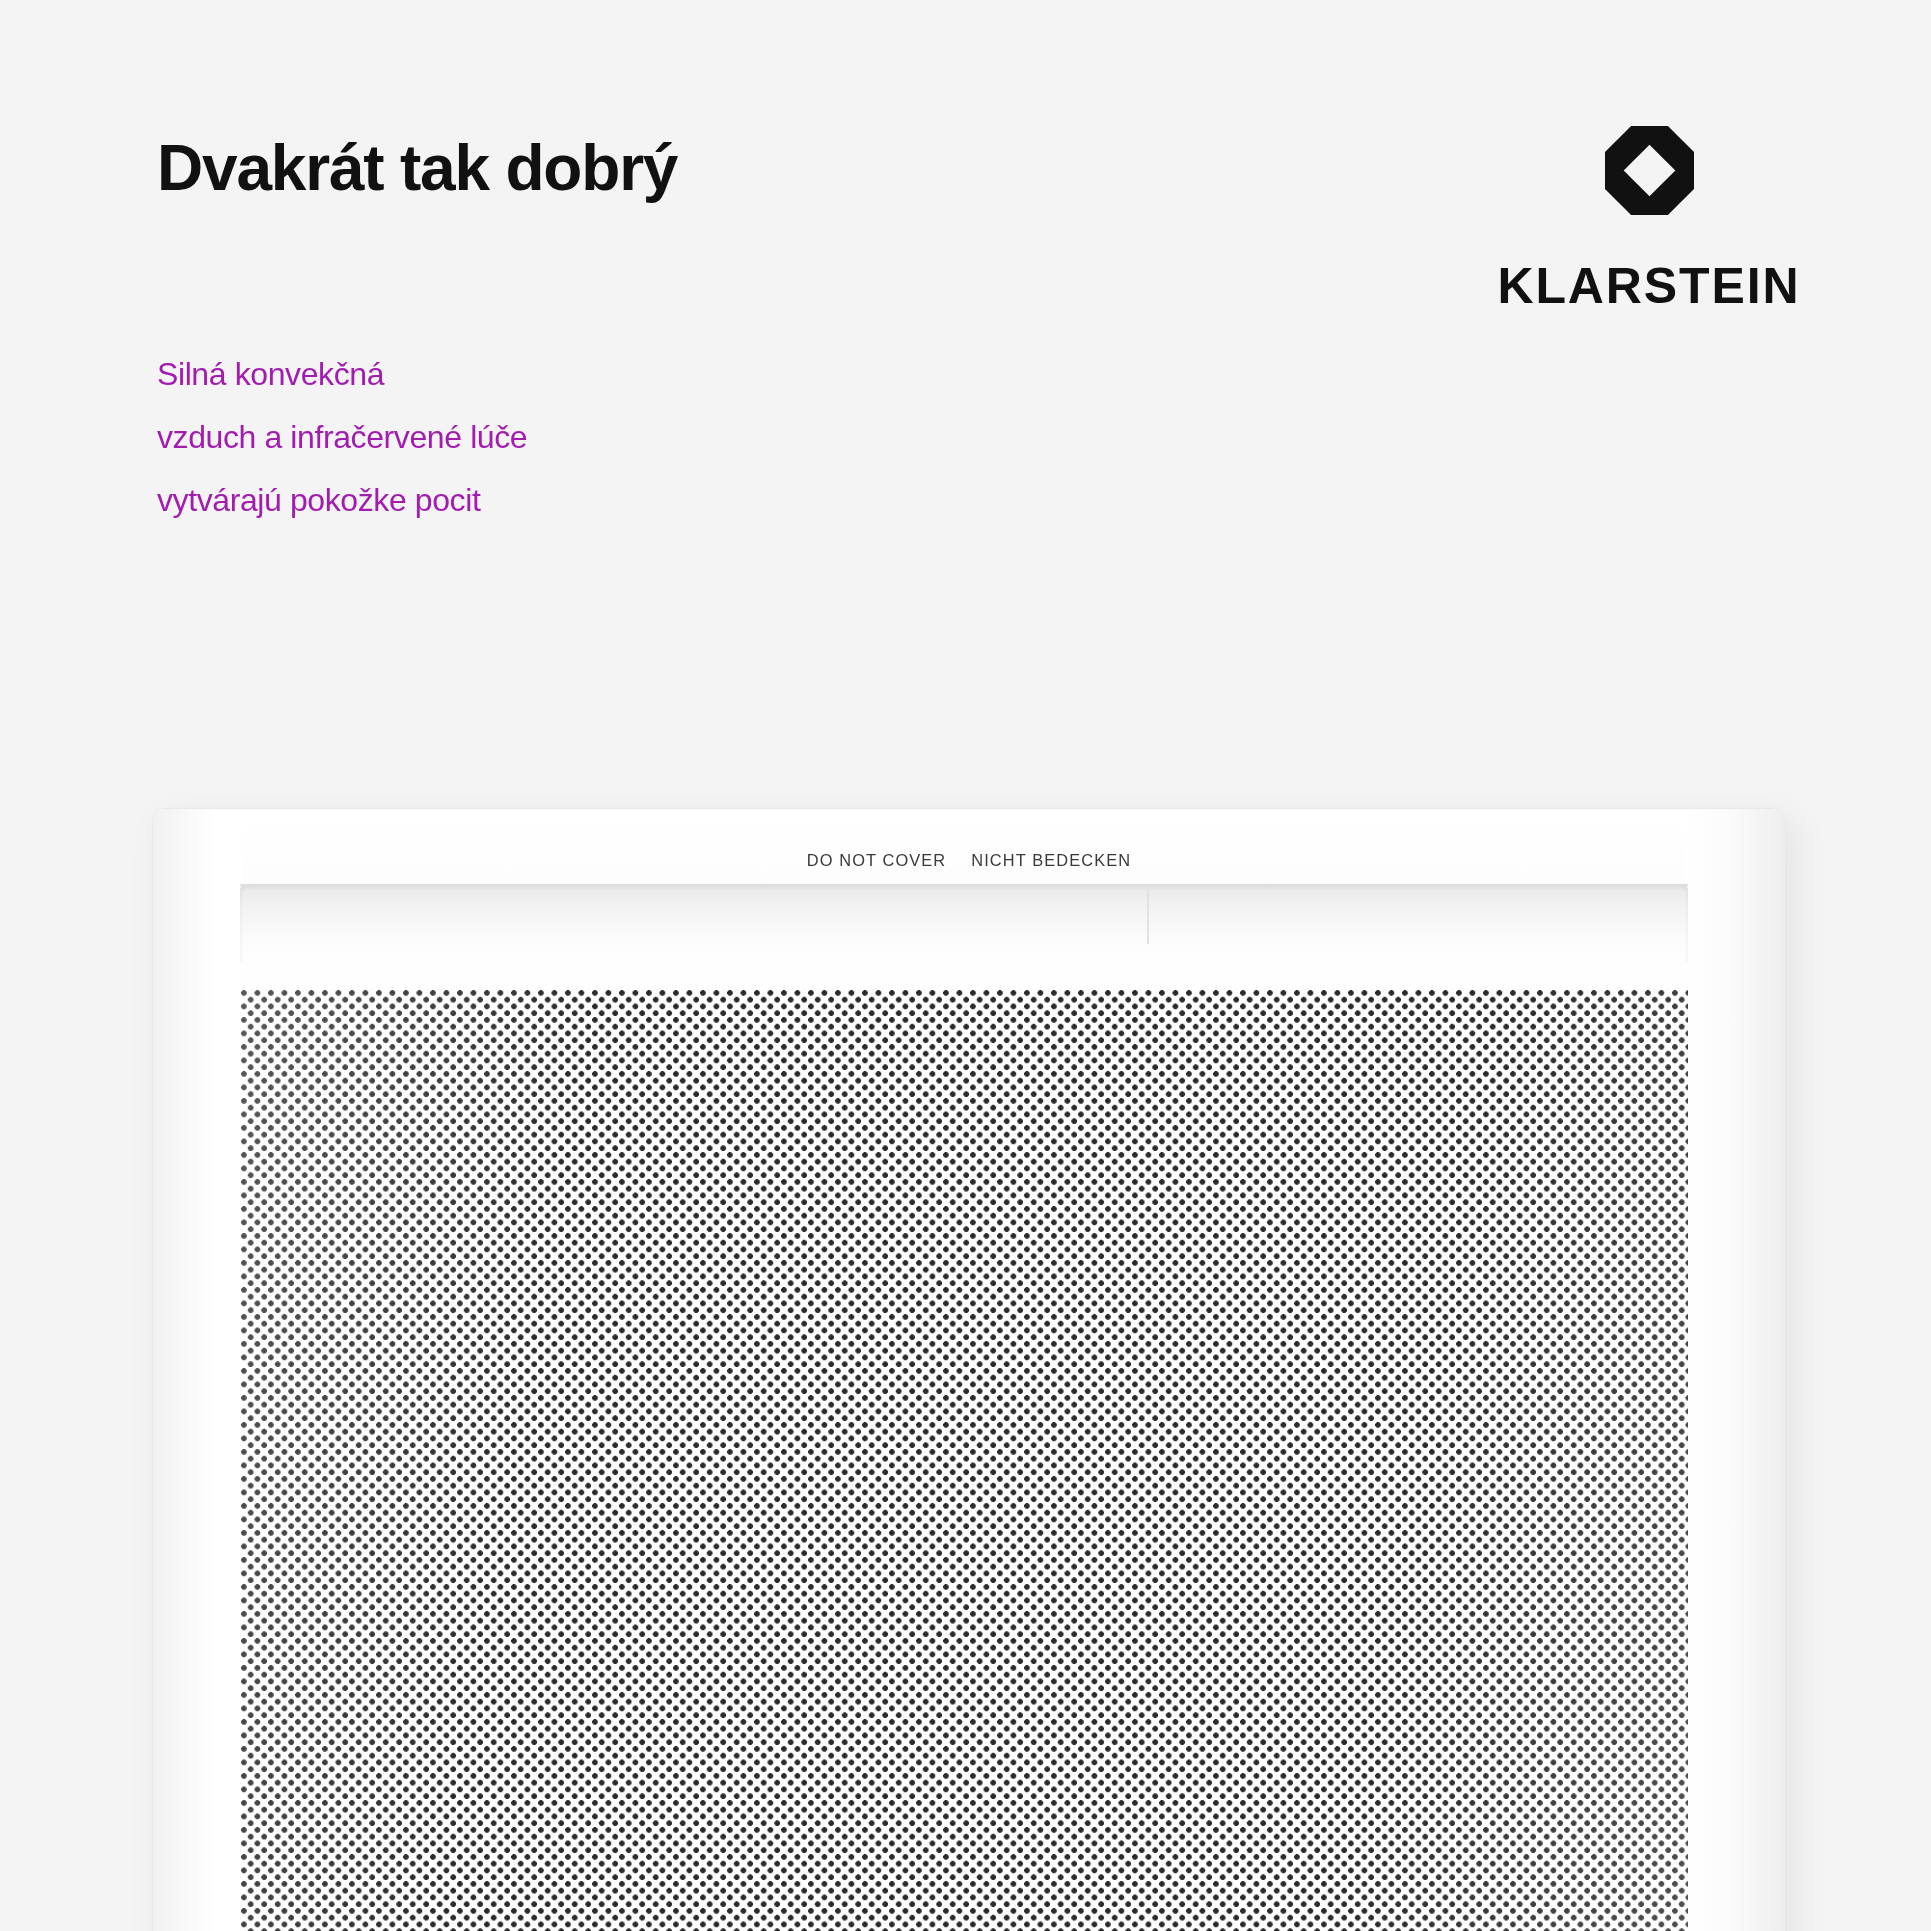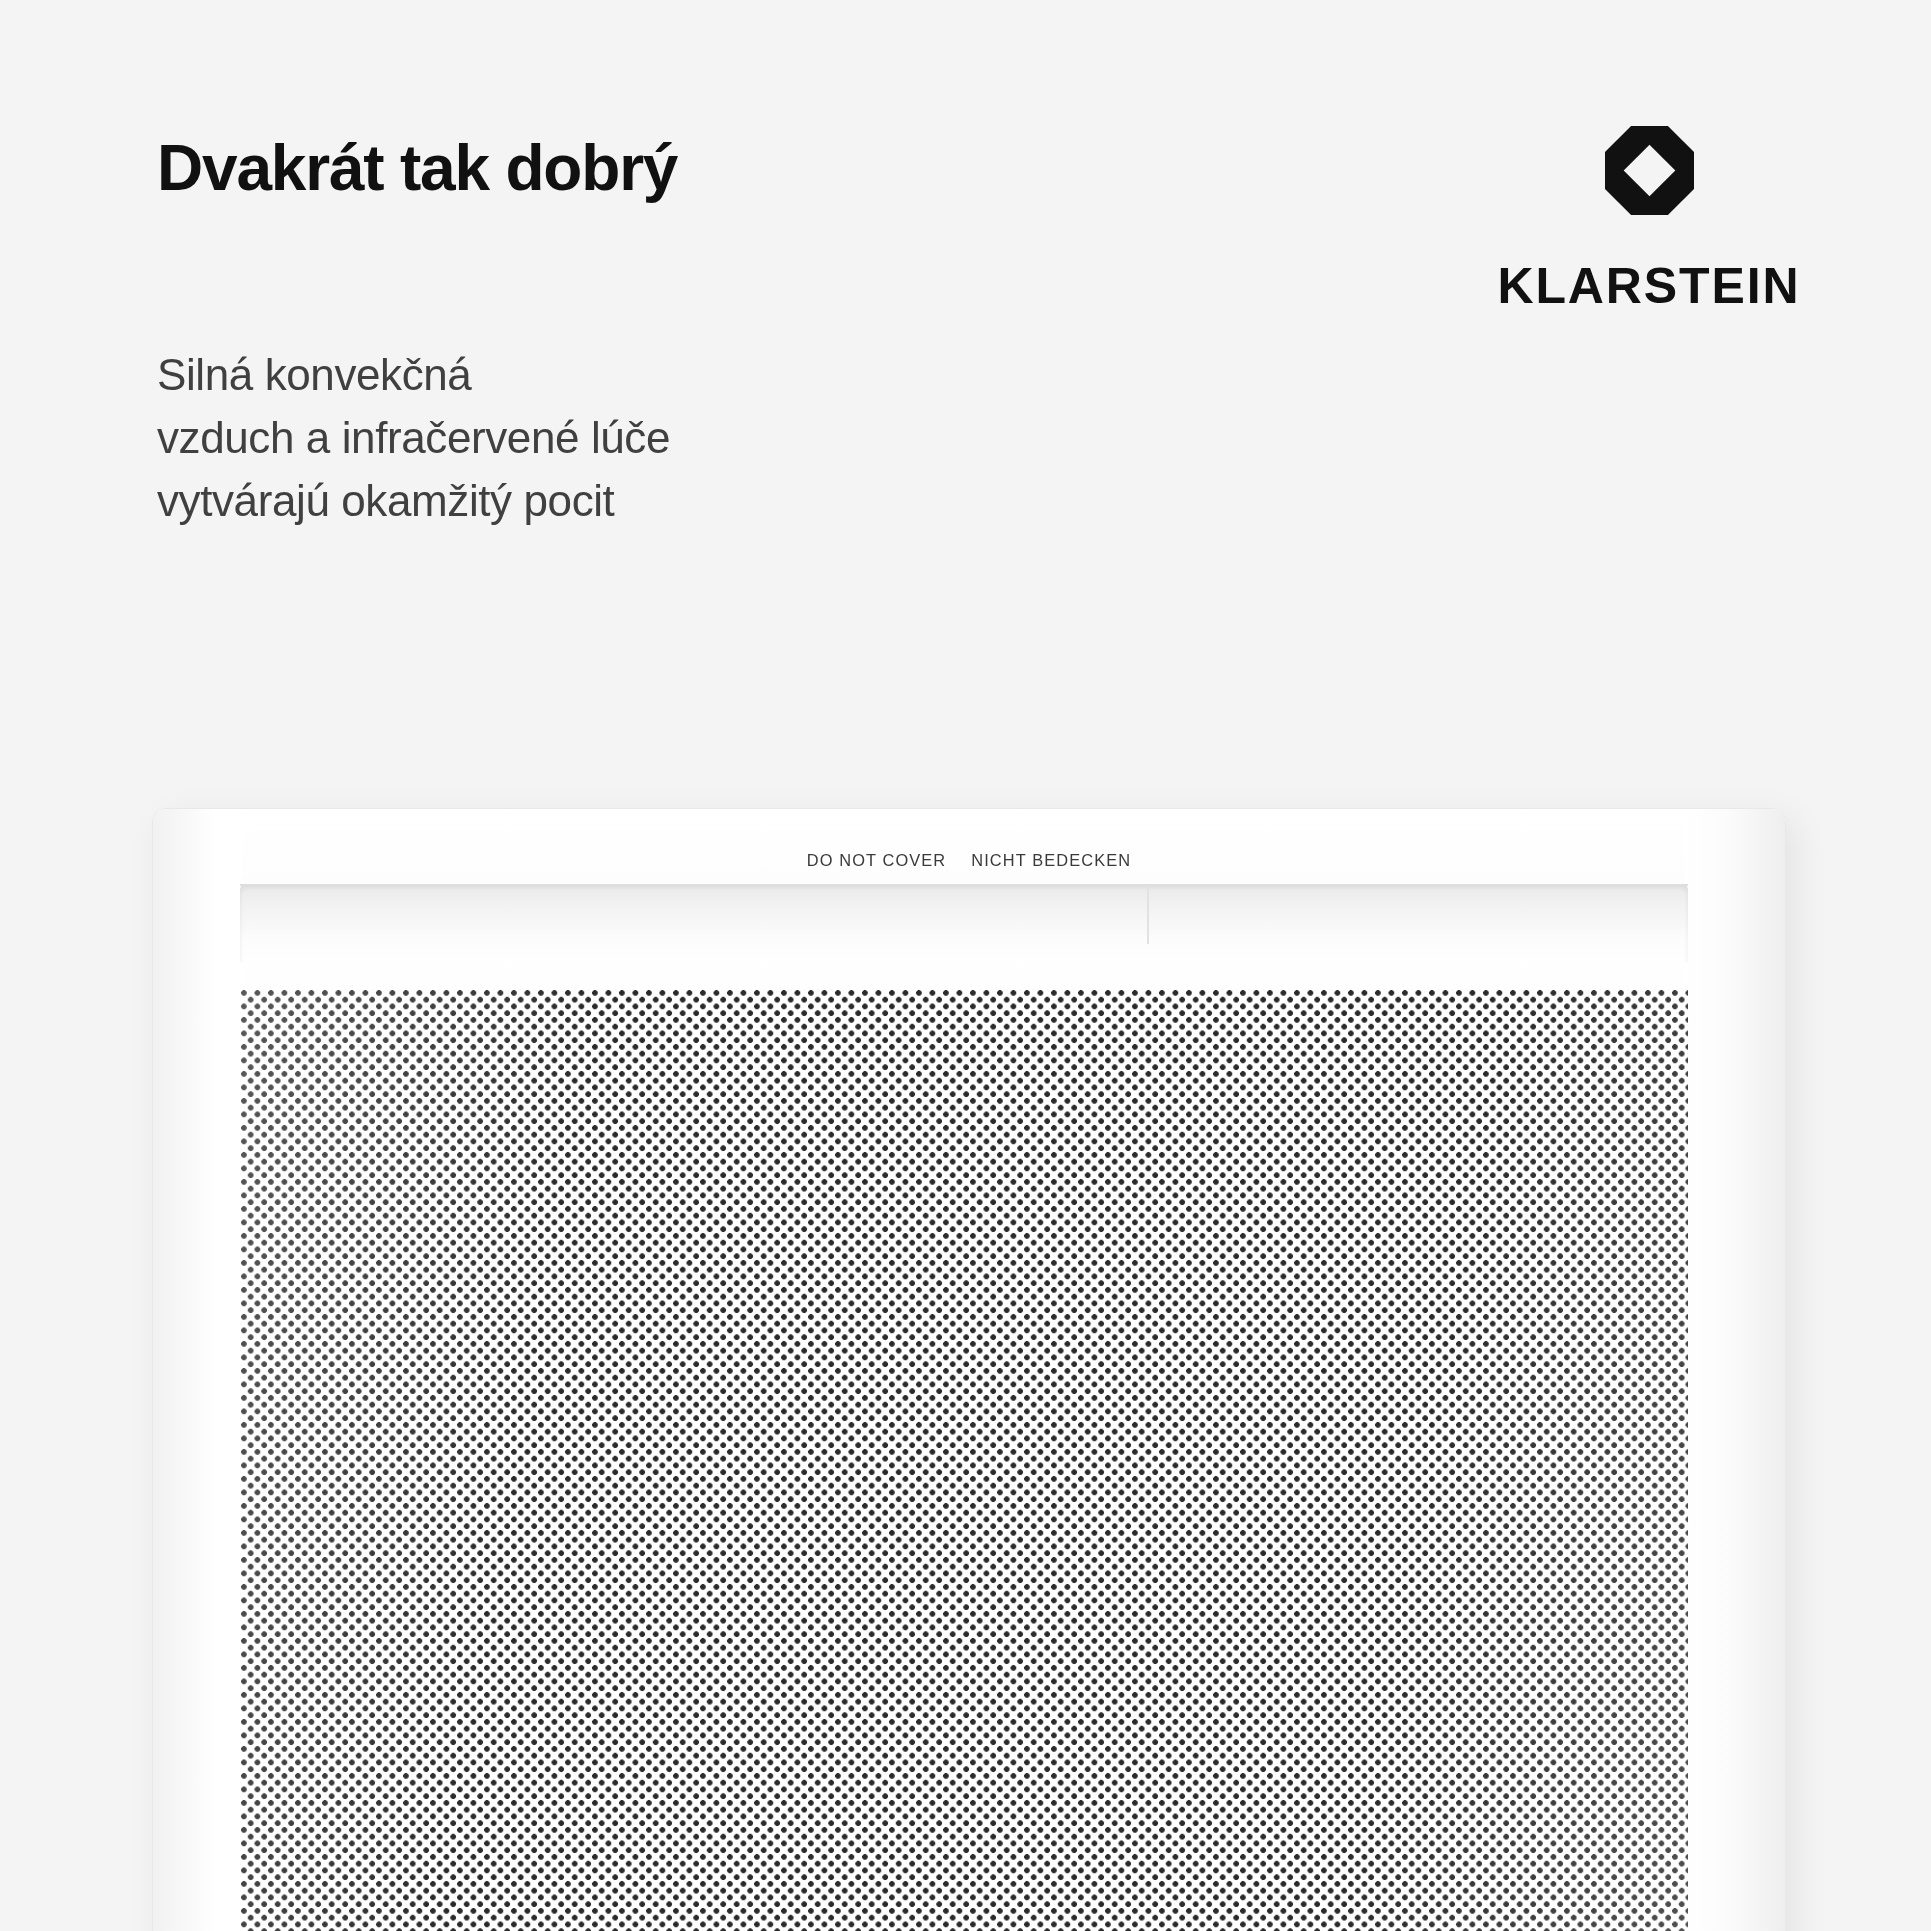--- a/index.html
+++ b/index.html
@@ -34,23 +34,23 @@
     letter-spacing: -1.2px;
     line-height: 1.05;
     white-space: nowrap;
   }
 
   
   .subcopy {
     position: absolute;
     left: 157px;
     top: 343px;
-    font-size: 44px;
+    font-size: 32px;
     font-weight: 400;
-    color: #404040;
+    color: #a21caf;
     line-height: 63px;
     letter-spacing: -0.4px;
   }
   .subcopy div {
     white-space: nowrap;
   }
 
   
   .brand {
     position: absolute;
@@ -191,21 +191,21 @@
 </head>
 <body>
 
 <div class="page">
 
   <div class="headline">Dvakrát tak dobrý</div>
 
   <div class="subcopy">
     <div>Silná konvekčná</div>
     <div>vzduch a infračervené lúče</div>
-    <div>vytvárajú okamžitý pocit</div>
+    <div>vytvárajú pokožke pocit</div>
   </div>
 
   <div class="brand">
     <svg class="brand-mark" viewBox="0 0 100 100">
       <path d="M29.3 0 H70.7 L100 29.3 V70.7 L70.7 100 H29.3 L0 70.7 V29.3 Z" fill="#111111"></path>
       <path d="M50 21 L79 50 L50 79 L21 50 Z" fill="#f4f4f4"></path>
     </svg>
     <div class="brand-name">KLARSTEIN</div>
   </div>
 

